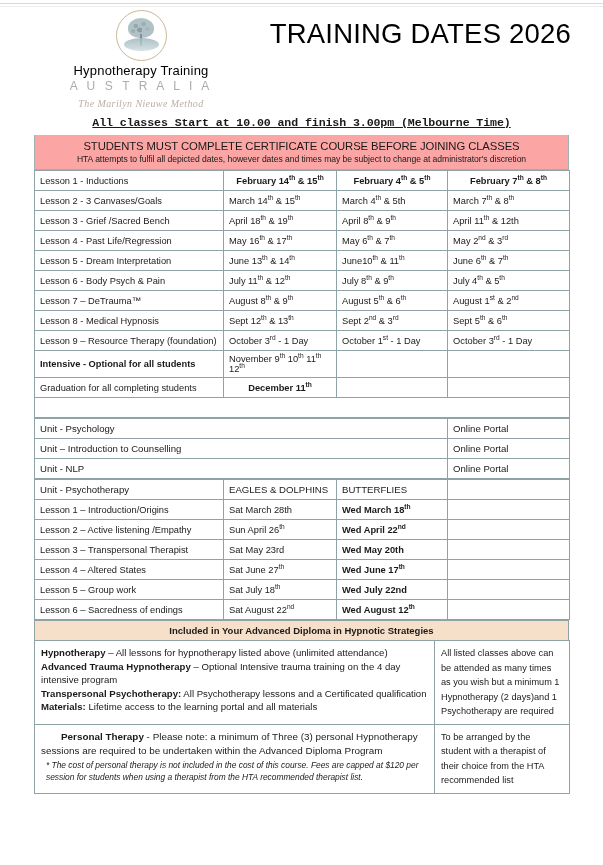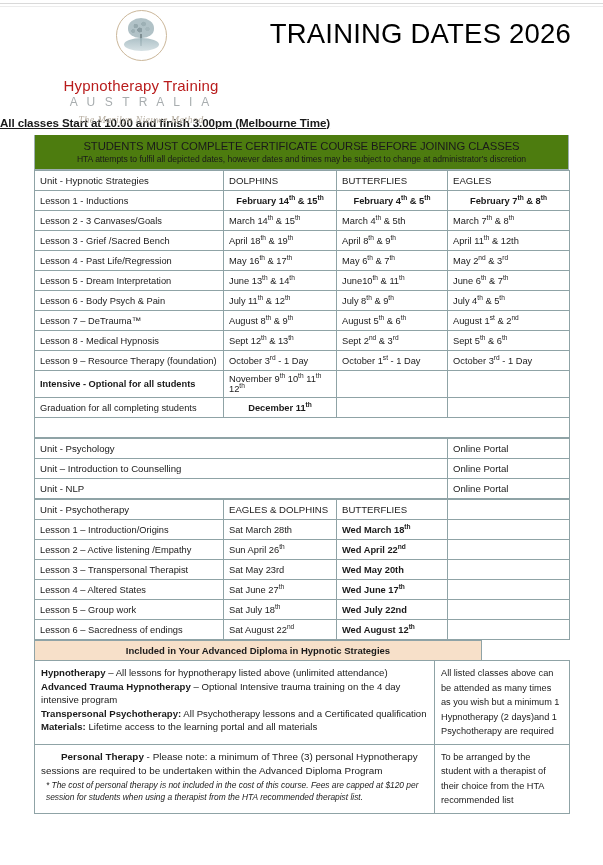--- a/index.html
+++ b/index.html
@@ -88,24 +88,24 @@
     background:
       radial-gradient(circle at 30% 40%, #8ba0a6 0 2px, transparent 2.5px),
       radial-gradient(circle at 60% 30%, #93a8ad 0 2.2px, transparent 2.6px),
       radial-gradient(circle at 45% 60%, #7f9399 0 2.3px, transparent 2.7px),
       radial-gradient(circle at 75% 55%, #9cb0b5 0 2px, transparent 2.4px),
       radial-gradient(circle at 20% 65%, #93a8ad 0 1.8px, transparent 2.2px),
       #a9bcc1;
     opacity: .9;
   }
   .logo-name {
-    font-size: 15px;
-    color: #b91c1c;
+    font-size: 13px;
+    color: #000000;
     letter-spacing: .2px;
-    margin-top: 16px;
+    margin-top: 2px;
     font-family: "Liberation Sans", sans-serif;
     white-space: nowrap;
   }
   .logo-sub {
     font-size: 12px;
     letter-spacing: 3.1px;
     color: #a8adaf;
     margin-top: 1px;
   }
   .logo-tag {
@@ -122,25 +122,27 @@
     top: 18px;
     font-size: 27.5px;
     color: #000000;
     letter-spacing: .2px;
     font-weight: 400;
     white-space: nowrap;
   }
 
   
   .classes-line {
+    text-align: center;
     font-size: 11.6px;
     font-weight: bold;
     text-decoration: underline;
     margin: 6px 0 6px 0;
     letter-spacing: -0.1px;
+    font-family: Liberation Mono, monospace;
   }
 
   .sheet {
     margin: 0 34px;
     width: 535px;
     box-sizing: border-box;
   }
 
   .banner {
     background: #ddaa6b;
@@ -150,21 +152,21 @@
     letter-spacing: -0.1px;
     border: 1px solid #ddaa6b;
     box-sizing: border-box;
   }
   .notice {
     border: 1px solid #9fb0b3;
     border-top: none;
     box-sizing: border-box;
     padding: 5px 6px 5px 6px;
     text-align: center;
-    background:#4d7c0f;
+    background:#fca5a5;
   }
   .notice .l1 {
     font-size: 11.3px;
     letter-spacing: -0.1px;
   }
   .notice .l2 {
     font-size: 8.6px;
     margin-top: 2px;
     letter-spacing: -0.05px;
   }
@@ -221,21 +223,21 @@
   
   .incl-title {
     background: #f7e0c9;
     border: 1px solid #8fa3a6;
     border-bottom: none;
     text-align: center;
     font-size: 9.5px;
     font-weight: bold;
     padding: 4px 0 4px 0;
     box-sizing: border-box;
-    width: 448px;
+    width: 535px;
   }
   table.bottom {
     border-collapse: collapse;
     width: 535px;
     table-layout: fixed;
   }
   table.bottom td {
     border: 1px solid #8fa3a6;
     vertical-align: top;
     padding: 5px 6px;
@@ -287,26 +289,20 @@
     </div>
 
     <table class="grid">
       <colgroup>
         <col class="c-unit">
           <col class="c-a">
           <col class="c-b">
           <col class="c-c">
       </colgroup>
       <tbody>
-          <tr>
-            <td class="head-grey">Unit - Hypnotic Strategies</td>
-            <td class="head-peach">DOLPHINS</td>
-            <td class="head-peach">BUTTERFLIES</td>
-            <td class="head-peach">EAGLES</td>
-          </tr>
           <tr>
             <td>Lesson 1 - Inductions</td>
             <td class="bold center">February 14<sup>th</sup> &amp; 15<sup>th</sup></td>
             <td class="bold center">February 4<sup>th</sup> &amp; 5<sup>th</sup></td>
             <td class="bold center">February 7<sup>th</sup> &amp; 8<sup>th</sup></td>
           </tr>
           <tr>
             <td>Lesson 2 - 3 Canvases/Goals</td>
             <td class="">March 14<sup>th</sup> &amp; 15<sup>th</sup></td>
             <td class="">March 4<sup>th</sup> &amp; 5th</td>

